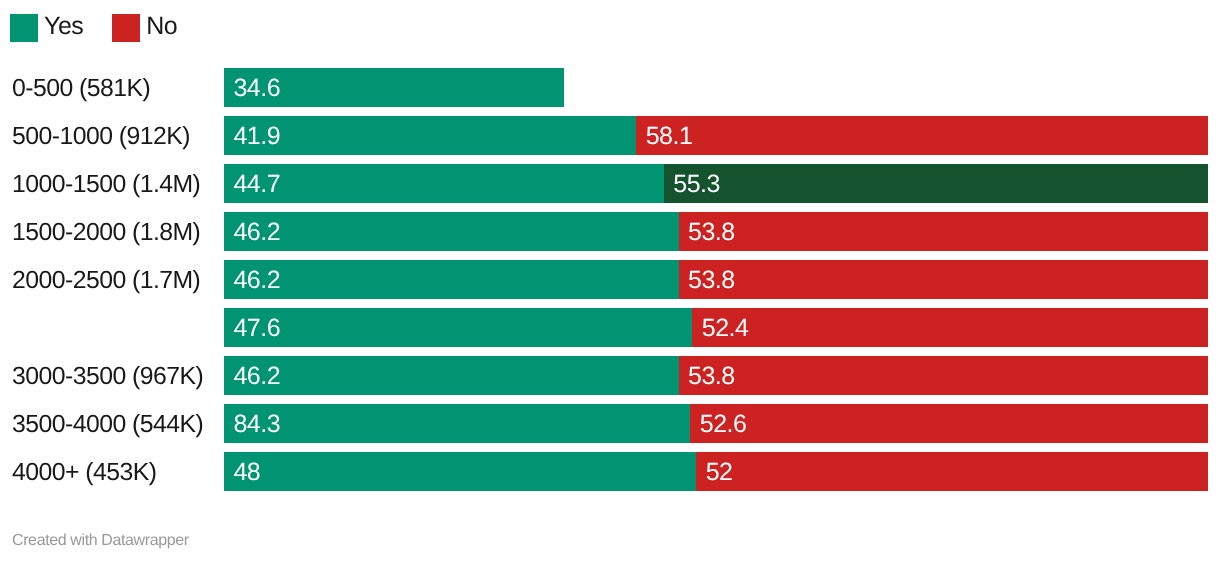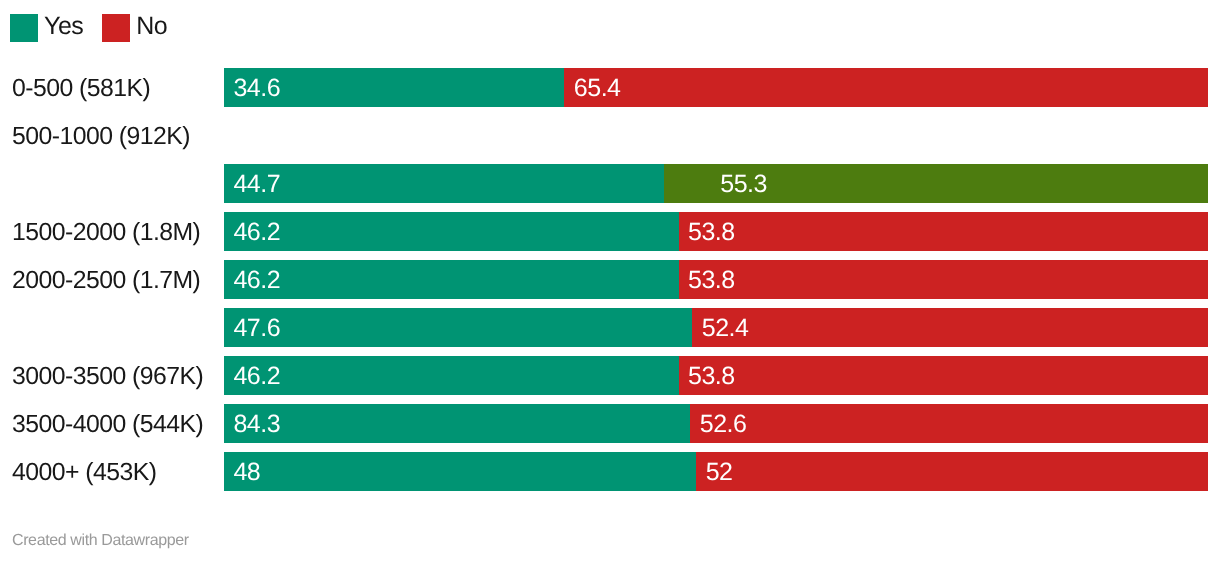--- a/index.html
+++ b/index.html
@@ -3,21 +3,21 @@
 <meta charset="utf-8">
 <style>
   html,body{margin:0;padding:0;}
   .legend-label,.row-label,.seg-label,.footer{-webkit-font-smoothing:antialiased;transform:translateZ(0);}
   body{width:1220px;height:570px;background:#ffffff;font-family:"Liberation Sans",sans-serif;-webkit-font-smoothing:antialiased;-moz-osx-font-smoothing:grayscale;text-rendering:geometricPrecision;}
   .chart{position:relative;width:1220px;height:570px;overflow:hidden;}
   .legend{position:absolute;left:10px;top:14px;display:flex;align-items:center;}
   .legend-item{display:flex;align-items:center;}
   .legend-swatch{width:28px;height:28px;}
   .legend-label{font-size:25px;letter-spacing:-0.5px;color:#181818;margin-left:6px;line-height:28px;margin-top:-3.5px;}
-  .legend-item + .legend-item{margin-left:19px;}
+  .legend-item + .legend-item{margin-left:29px;}
   .rows{position:absolute;left:0;top:68.15px;width:1220px;}
   .row{position:absolute;left:0;width:1220px;height:39.3px;}
   .row-label{position:absolute;left:12px;top:1px;height:39.3px;line-height:39.3px;font-size:24.8px;letter-spacing:-0.55px;color:#181818;white-space:nowrap;}
   .bar{position:absolute;left:224px;top:0;width:984px;height:39.3px;display:flex;}
   .seg{height:39.3px;display:flex;align-items:center;padding-top:2px;box-sizing:border-box;}
   .seg-label{color:#ffffff;font-size:25px;letter-spacing:-0.5px;padding-left:9.4px;white-space:nowrap;text-align:center;}
   .footer{position:absolute;left:12px;top:532px;font-size:16px;letter-spacing:-0.38px;color:#9a9a9a;}
 </style>
 </head>
 <body>
@@ -35,34 +35,40 @@
     </div>
   </div>
 
   <div class="rows">
     <div class="row" style="top:0px">
       <div class="row-label">0-500 (581K)</div>
       <div class="bar">
         <div class="seg seg-yes" style="width: 34.6%; background: rgb(0, 148, 115);">
             <span class="seg-label">34.6</span>
           </div>
-        <div class="seg seg-no" style="width: 65.4%; background: rgb(204, 34, 34);">
-            <span class="seg-label">65.4</span>
-          </div>
       </div>
     </div>
     <div class="row" style="top:48px">
       <div class="row-label">500-1000 (912K)</div>
+      <div class="bar">
+        <div class="seg seg-yes" style="width: 41.9%; background: rgb(0, 148, 115);">
+            <span class="seg-label">41.9</span>
+          </div>
+        <div class="seg seg-no" style="width: 58.1%; background: rgb(204, 34, 34);">
+            <span class="seg-label">58.1</span>
+          </div>
+      </div>
     </div>
     <div class="row" style="top:96px">
+      <div class="row-label">1000-1500 (1.4M)</div>
       <div class="bar">
         <div class="seg seg-yes" style="width: 44.7%; background: rgb(0, 148, 115);">
             <span class="seg-label">44.7</span>
           </div>
-        <div class="seg seg-no" style="width: 55.3%; background: #4d7c0f; padding-left: 47px;">
+        <div class="seg seg-no" style="width: 55.3%; background: #14532d;">
             <span class="seg-label">55.3</span>
           </div>
       </div>
     </div>
     <div class="row" style="top:144px">
       <div class="row-label">1500-2000 (1.8M)</div>
       <div class="bar">
         <div class="seg seg-yes" style="width: 46.2%; background: rgb(0, 148, 115);">
             <span class="seg-label">46.2</span>
           </div>

